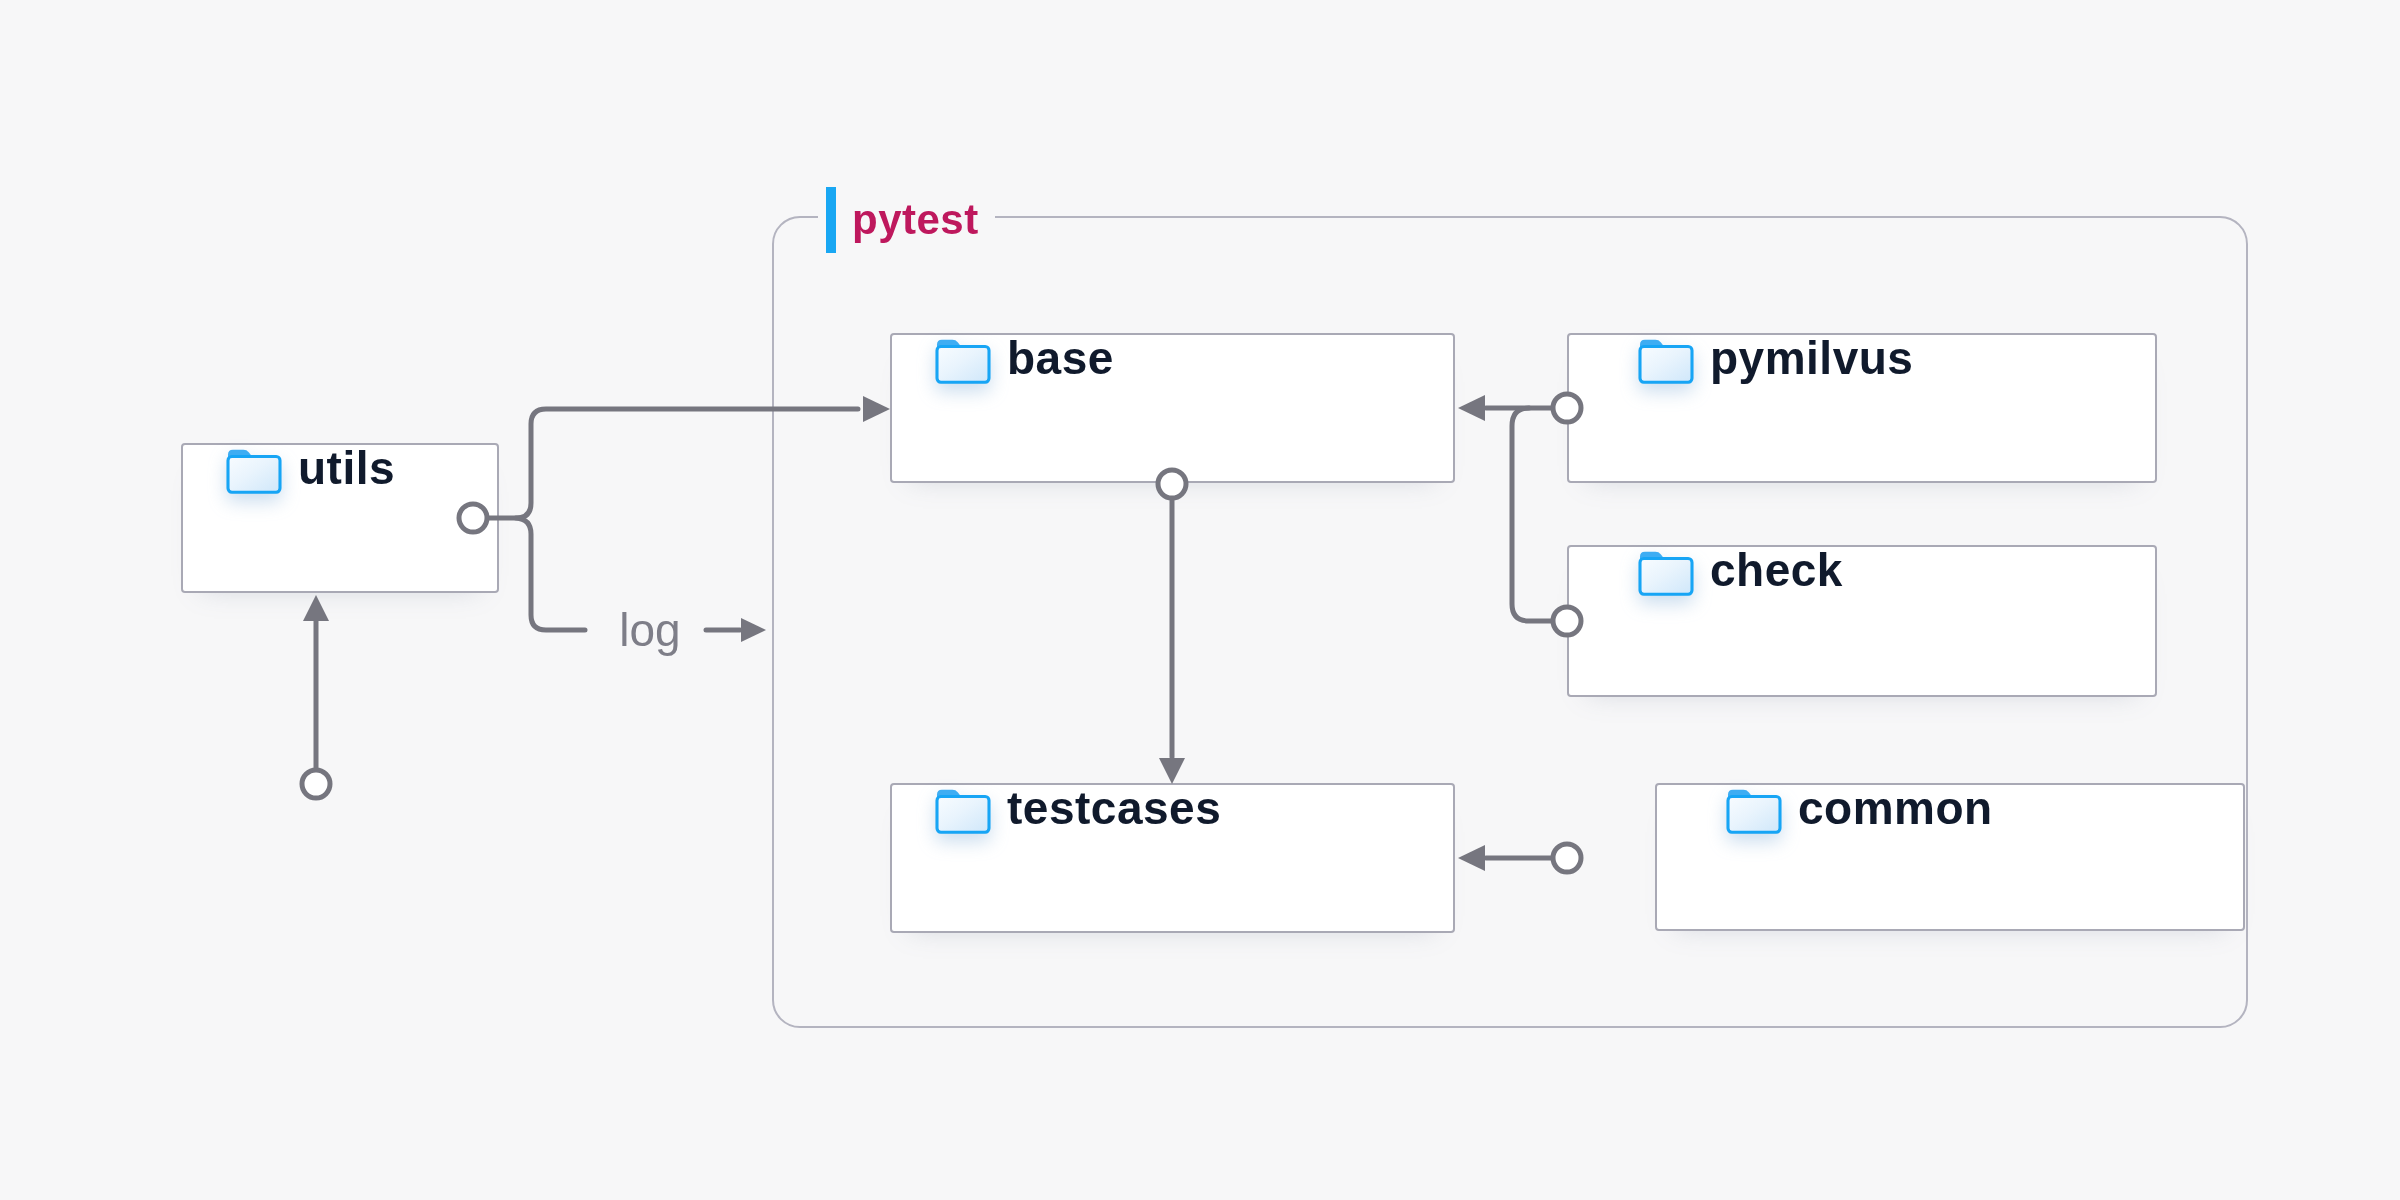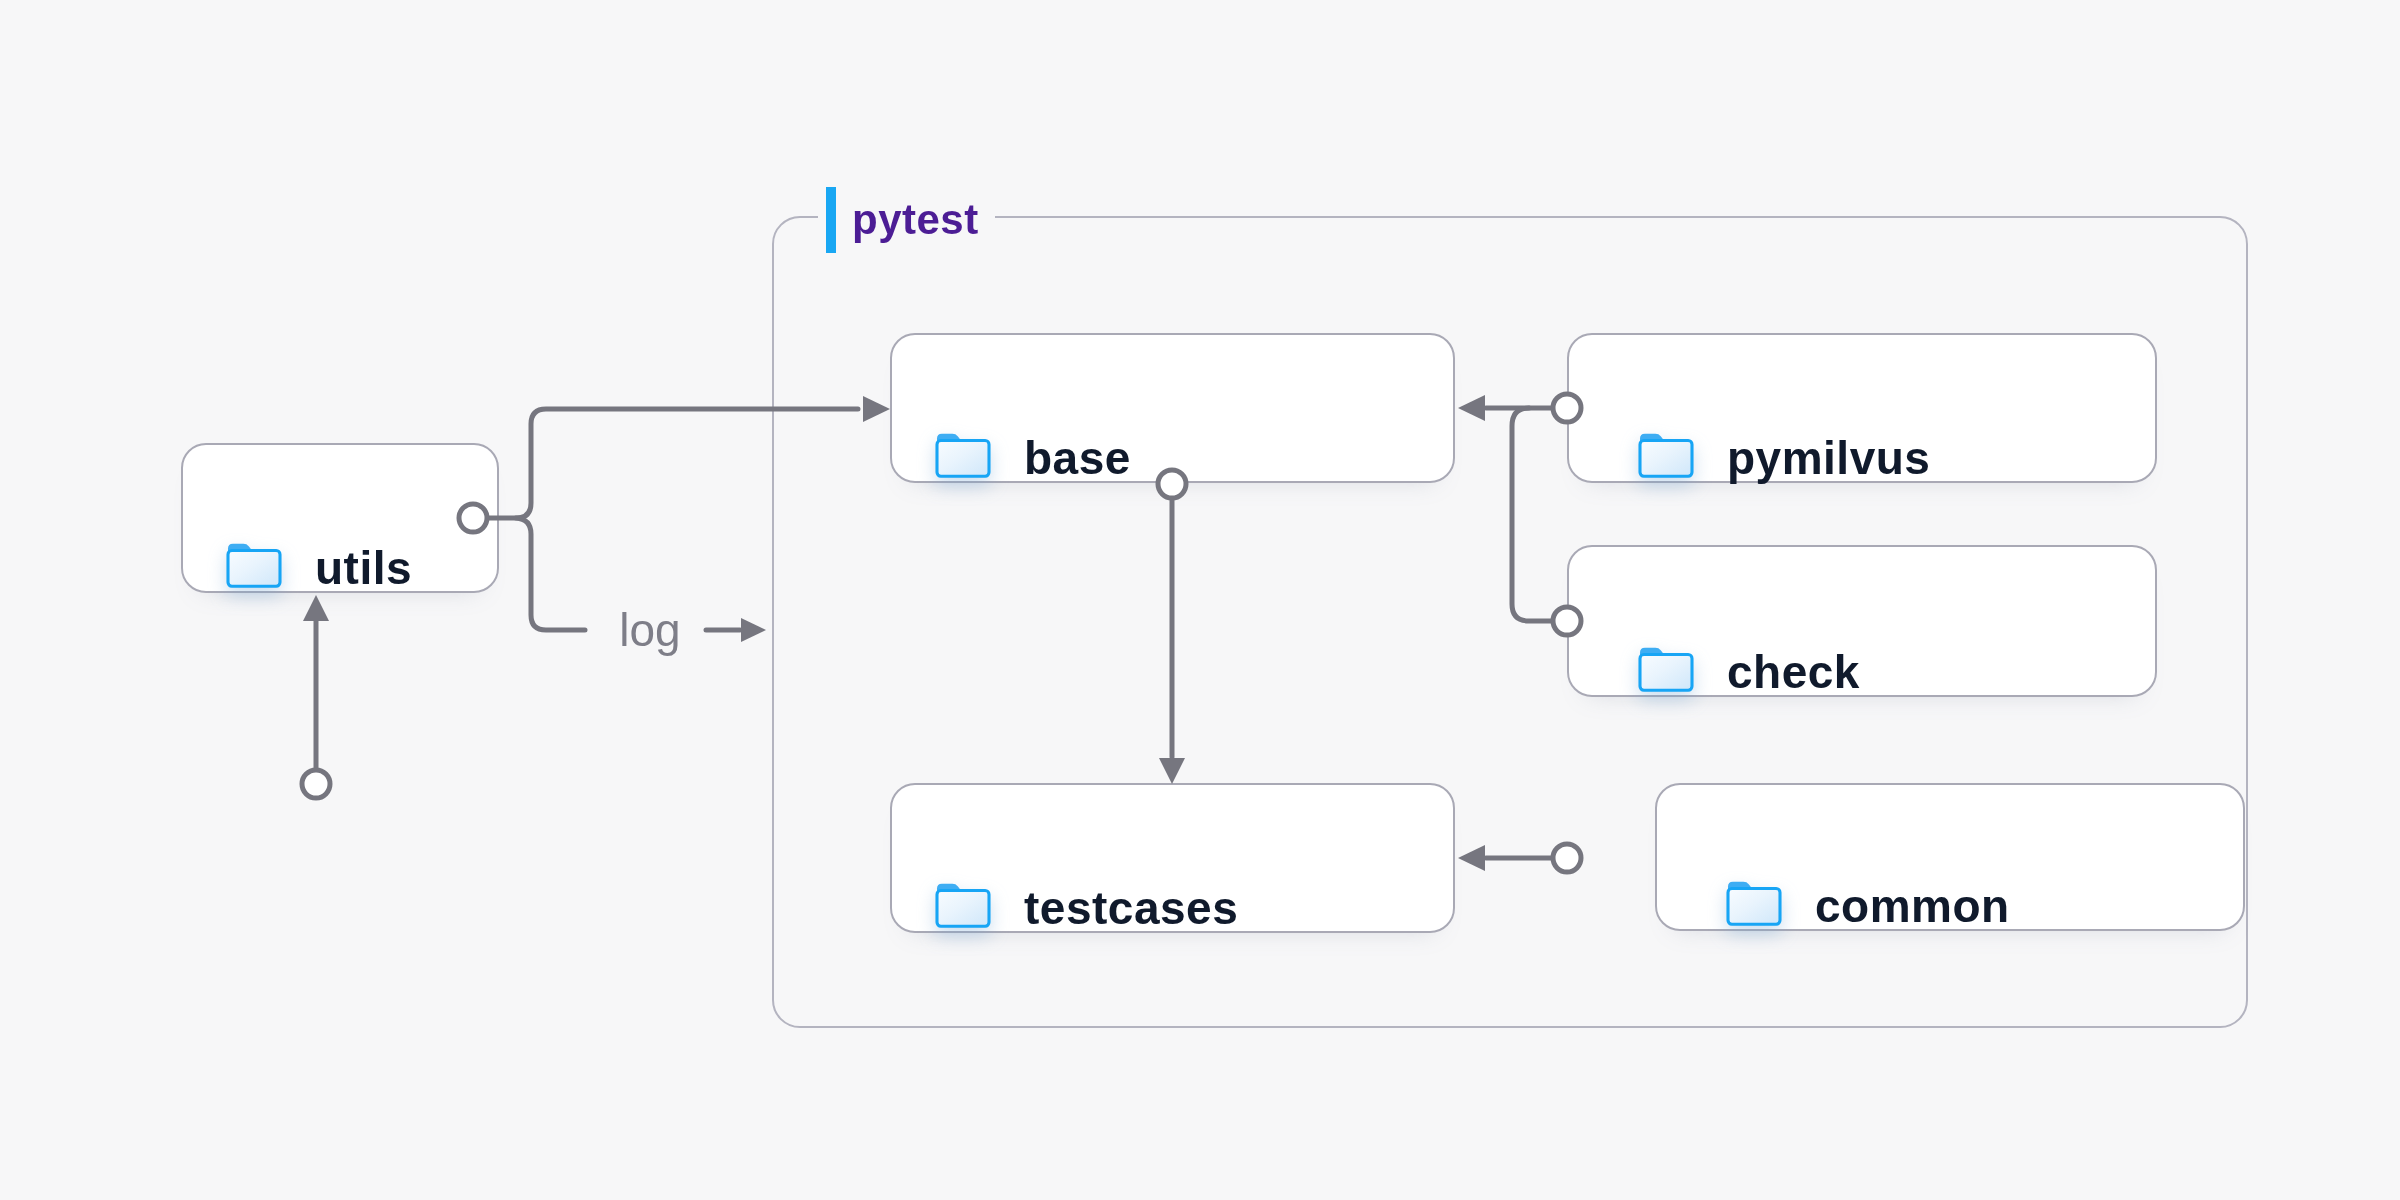--- a/index.html
+++ b/index.html
@@ -12,26 +12,26 @@
     position:absolute;left:772px;top:216px;width:1476px;height:812px;
     border:2px solid #b4b4c0;border-radius:28px;background:transparent;box-sizing:border-box;
   }
   .frame-title{
     position:absolute;left:818px;top:187px;height:66px;
     display:flex;align-items:center;gap:16px;
     background:#f7f7f8;padding:0 16px 0 8px;z-index:4;
   }
   .accent-bar{display:inline-block;width:10px;height:66px;background:#19a7f3;}
   .frame-title-text{
-    font-size:42px;font-weight:700;color:#4c1d95;letter-spacing:.5px;line-height:1;
+    font-size:42px;font-weight:700;color:#be185d;letter-spacing:.5px;line-height:1;
   }
   
   .node{
-    position:absolute;background:#ffffff;border:2px solid #a9a9b5;border-radius:25px;
-    display:flex;align-items:flex-end;gap:30px;padding-left:40px;box-sizing:border-box;
+    position:absolute;background:#ffffff;border:2px solid #a9a9b5;border-radius:4px;
+    display:flex;align-items:flex-start;gap:13px;padding-left:40px;box-sizing:border-box;
     box-shadow:0 16px 26px -20px rgba(120,130,155,.28);z-index:2;
   }
   .node.rcol{padding-left:66px;}
   .node-label{font-size:46px;font-weight:700;color:#101a2c;letter-spacing:.5px;line-height:1;}
   .folder{display:inline-flex;filter:drop-shadow(0 8px 9px rgba(110,160,210,.35));}
   #node-utils    {left:155px;top:443px;width:318px;height:150px;margin-left:26px;}
   #node-config   {left:155px;top:783px;width:318px;height:150px;}
   #node-base     {left:890px;top:333px;width:565px;height:150px;}
   #node-pymilvus {left:1567px;top:333px;width:590px;height:150px;}
   #node-check    {left:1567px;top:545px;width:590px;height:152px;}

